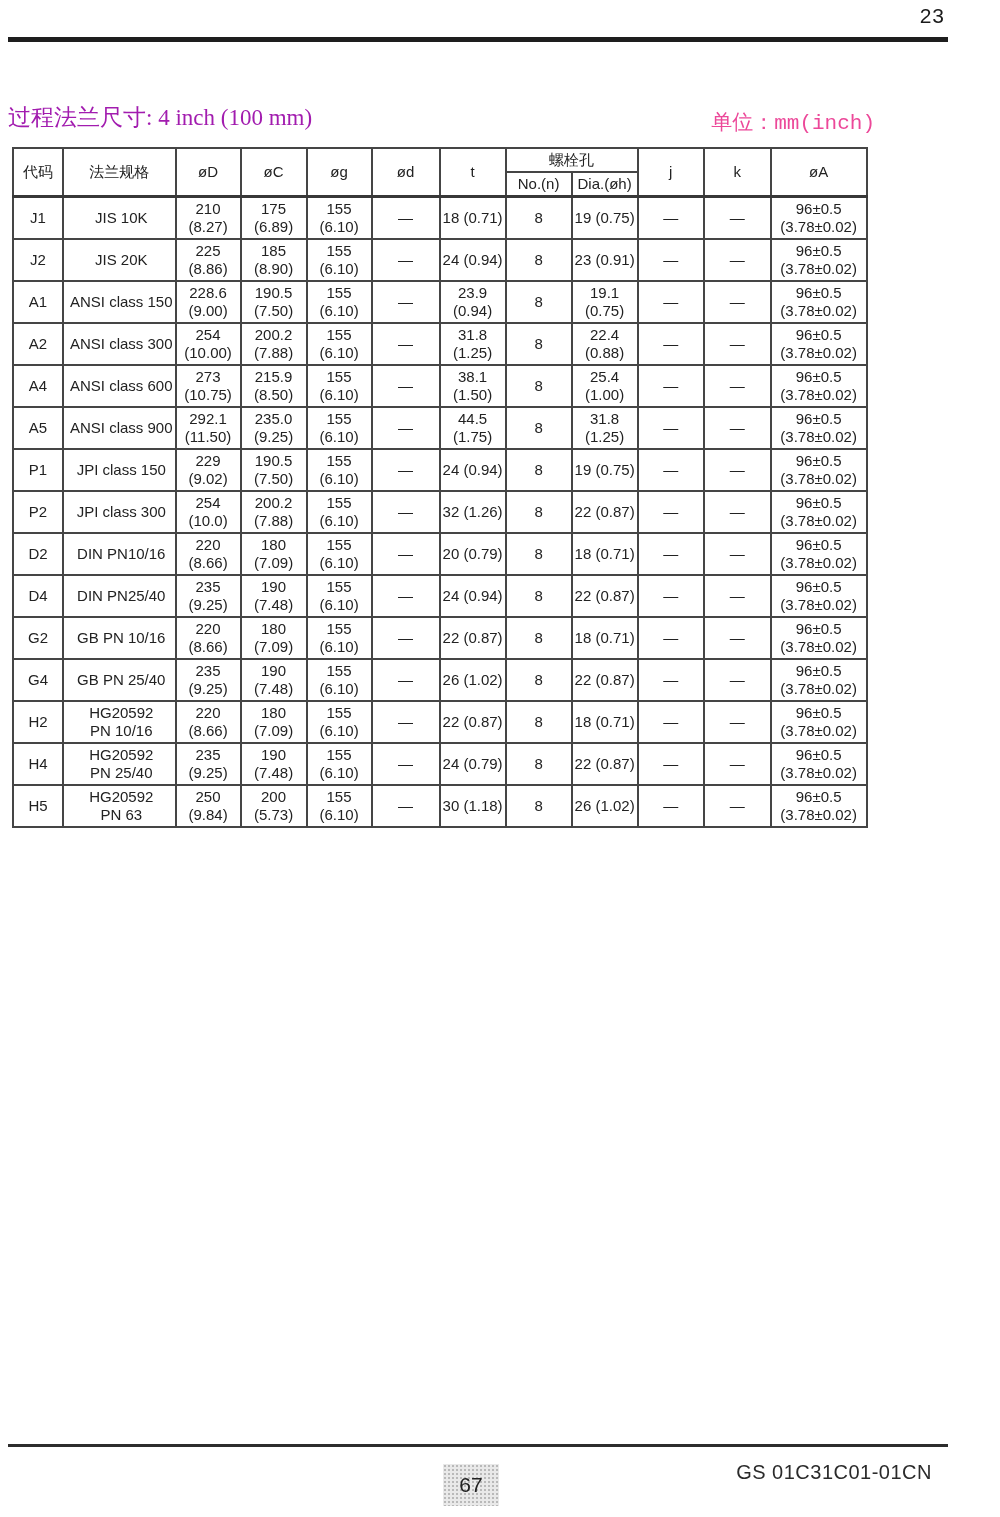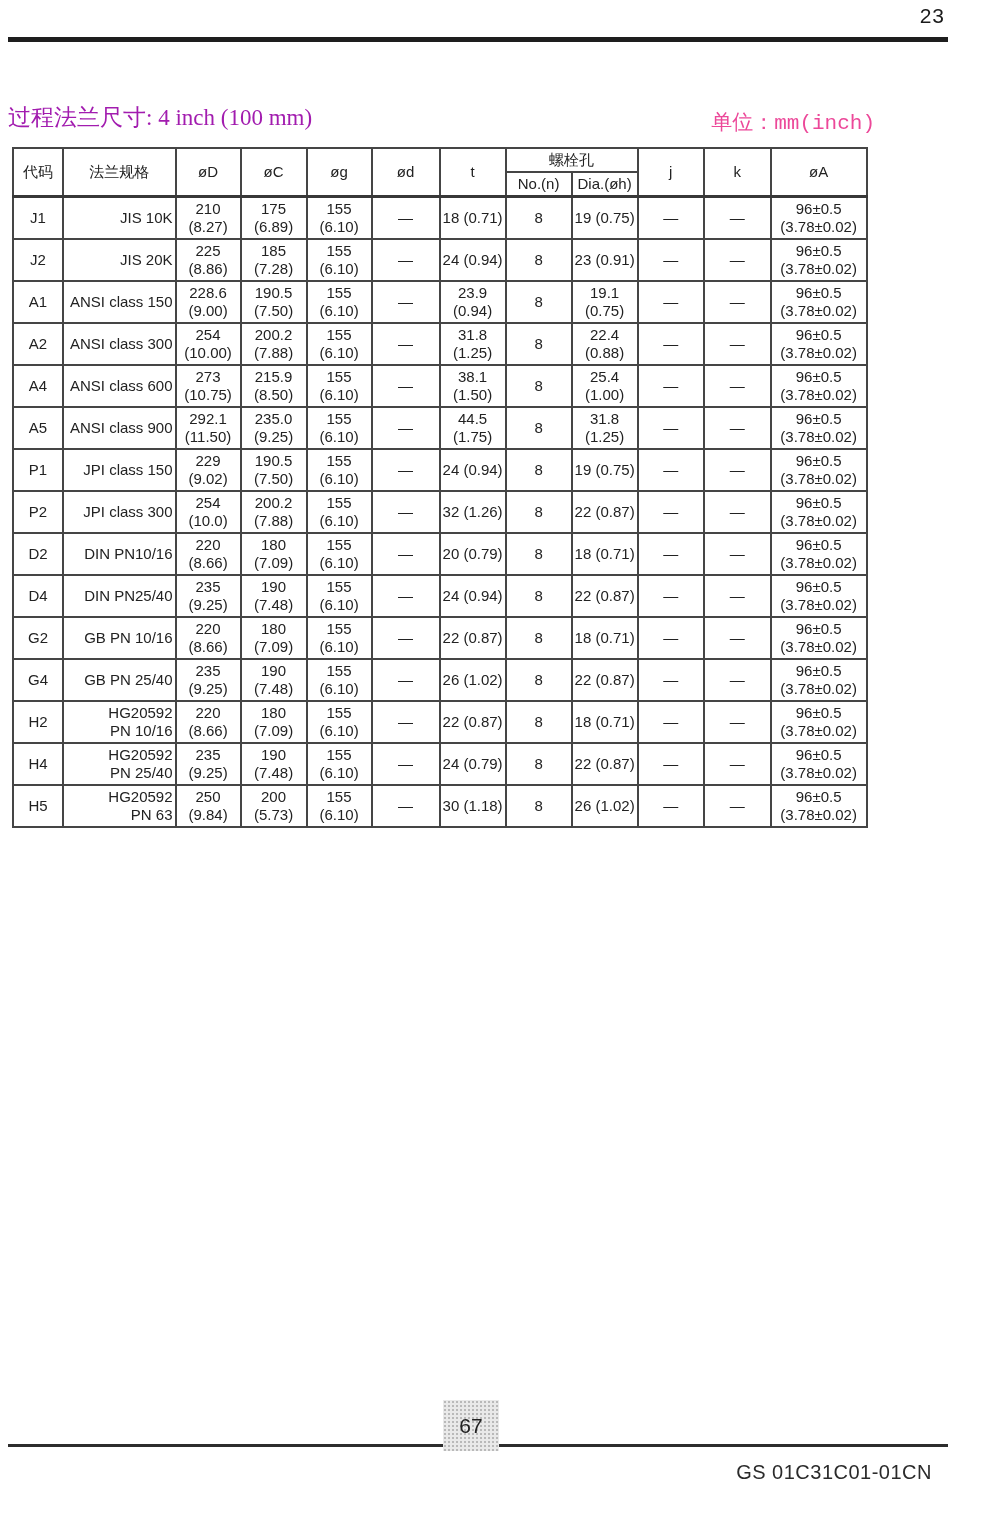--- a/index.html
+++ b/index.html
@@ -39,33 +39,33 @@
   .spec-table th,.spec-table td{
     border:2px solid #454545;
     padding:1px 2px;
     text-align:center;vertical-align:middle;
     font-weight:normal;
     overflow:hidden;white-space:nowrap;
   }
   .spec-table thead th{height:20px;}
   .spec-table thead th.hb{border-bottom:3px solid #383838;}
   .spec-table tbody td{height:38px;}
-  .spec-table tbody tr td:nth-child(2){text-align:right;padding-left:6px;}
+  .spec-table tbody tr td:nth-child(2){text-align:center;padding-left:6px;}
   .spec-table{border:2px solid #ef4444;}
   
   .bottom-rule{
     position:absolute;left:8px;top:1444px;width:940px;height:3px;
     background:#2d2d2d;
   }
   .doc-code{
     position:absolute;top:1461px;right:68px;
     font-size:20px;color:#2b2b2b;letter-spacing:0.5px;text-align:center;
   }
   .footer-page-box{
-    position:absolute;left:443px;top:1400px;width:56px;height:51px;
+    position:absolute;left:443px;top:1464px;width:56px;height:42px;
     background-color:#e9e9e9;
     background-image:radial-gradient(#b9b9b9 0.8px, transparent 0.9px);
     background-size:4px 4px;
     display:flex;align-items:center;justify-content:center;
     font-size:21px;color:#222;
   }
 </style>
 </head>
 <body>
 
@@ -158,21 +158,21 @@
         </td>
         <td>
           <div>JIS 20K</div>
         </td>
         <td>
           <div>225</div>
           <div>(8.86)</div>
         </td>
         <td>
           <div>185</div>
-          <div>(7.28)</div>
+          <div>(8.90)</div>
         </td>
         <td>
           <div>155</div>
           <div>(6.10)</div>
         </td>
         <td>
           <div>—</div>
         </td>
         <td>
           <div>24 (0.94)</div>

